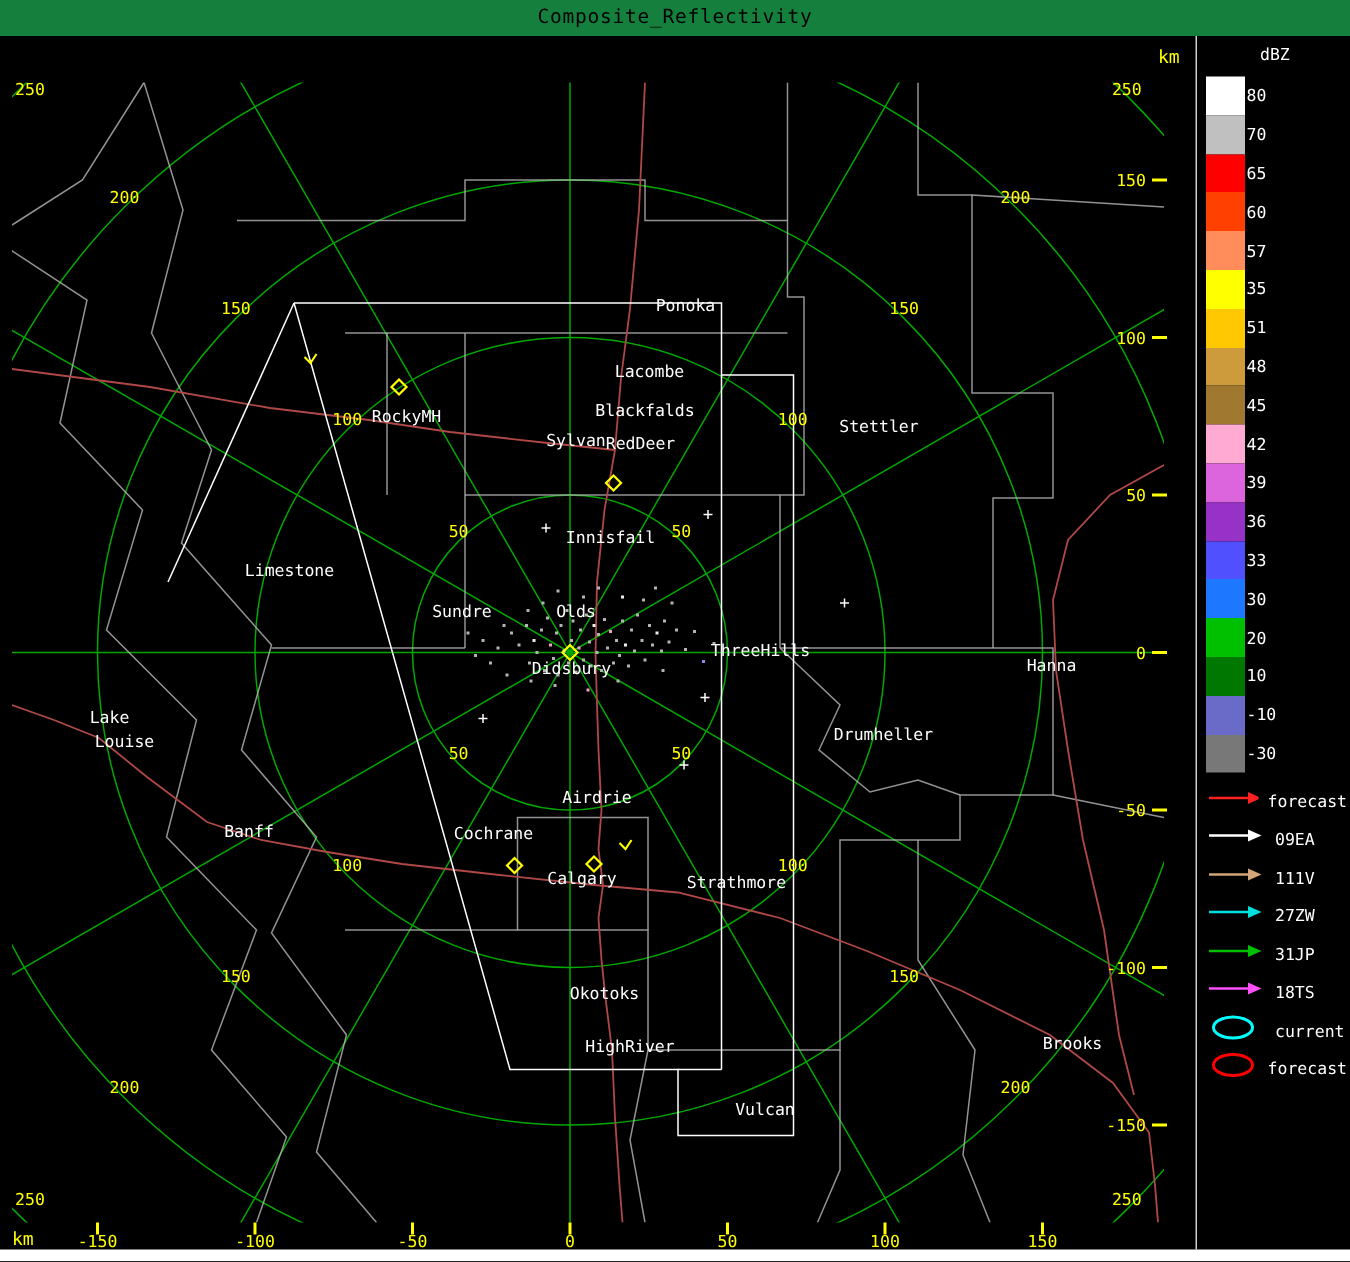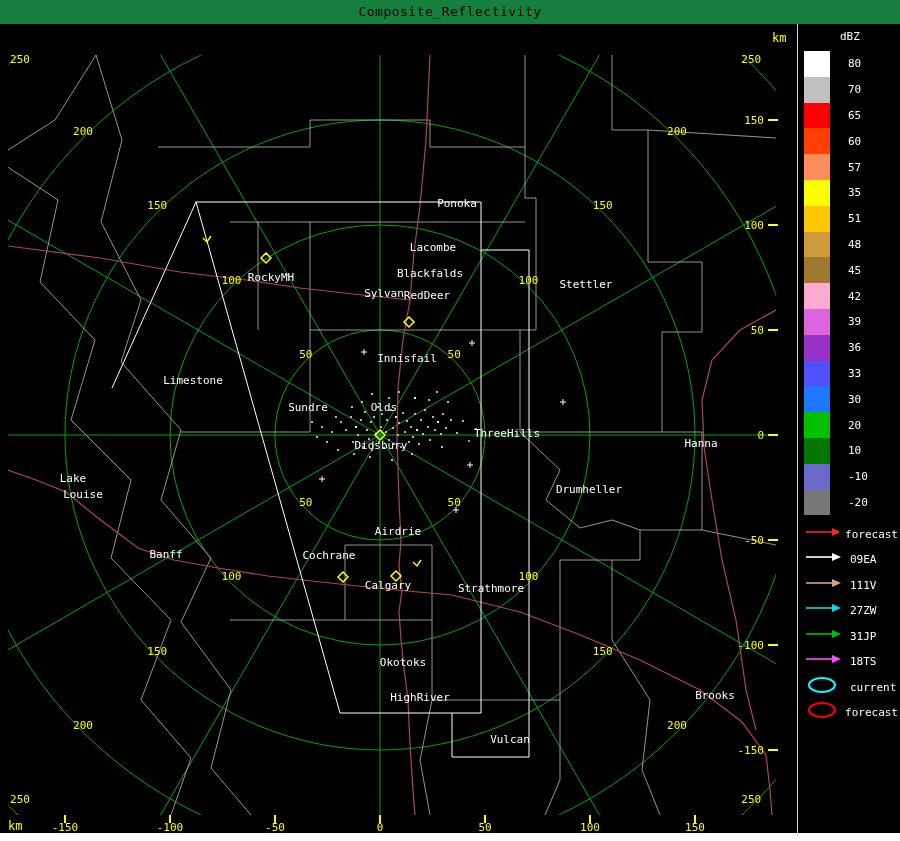--- a/index.html
+++ b/index.html
@@ -9,21 +9,21 @@
             font-size:13px;line-height:24px;text-align:center;letter-spacing:.5px;}
   .timestamp{position:absolute;top:31px;left:8px;color:#ffff00;font-size:13px;}
   .km-top{position:absolute;top:31px;left:772px;color:#ffff00;font-size:12px;}
   #map-svg{position:absolute;top:0;left:0;}
   #map-svg text{font-family:"DejaVu Sans Mono",monospace;}
   .divider{position:absolute;left:797px;top:24px;width:1px;height:809px;background:#cfcfcf;}
   .legend{position:absolute;left:804px;top:28px;width:94px;color:#fff;font-size:11px;}
   .dbz-title{margin:2px 0 8px 36px;color:#fff;}
   .scale-row{display:flex;align-items:center;height:25.8px;}
   .scale-swatch{width:26px;height:100%;flex:0 0 26px;}
-  .scale-label{margin-left:18px;color:#fff;}
+  .scale-label{margin-left:1px;color:#fff;}
   .item-row{display:flex;align-items:flex-end;height:25.5px;}
   .item-label{margin-left:6px;color:#fff;}
   .km-bottom{position:absolute;left:8px;top:819px;color:#ffff00;font-size:12px;}
   .bottom-strip{position:absolute;left:0;top:833px;width:900px;height:8px;background:#ffffff;}
 </style>
 </head>
 <body>
 
 <div class="screen">
 
@@ -324,21 +324,21 @@
         <div class="scale-row">
           <div class="scale-swatch" style="background: rgb(0, 120, 0);"></div>
           <span class="scale-label">10</span>
         </div>
         <div class="scale-row">
           <div class="scale-swatch" style="background: rgb(106, 106, 200);"></div>
           <span class="scale-label">-10</span>
         </div>
         <div class="scale-row">
           <div class="scale-swatch" style="background: rgb(120, 120, 120);"></div>
-          <span class="scale-label">-20</span>
+          <span class="scale-label">-30</span>
         </div>
       </div>
     <div id="item-rows">
         <div class="item-row">
           <svg width="40" height="18">
             <line x1="2" y1="9" x2="28" y2="9" stroke="#ff2020" stroke-width="1.6"></line>
             <polygon points="28,5 37,9 28,13" fill="#ff2020"></polygon>
           </svg>
           <span class="item-label">forecast</span>
         </div>

